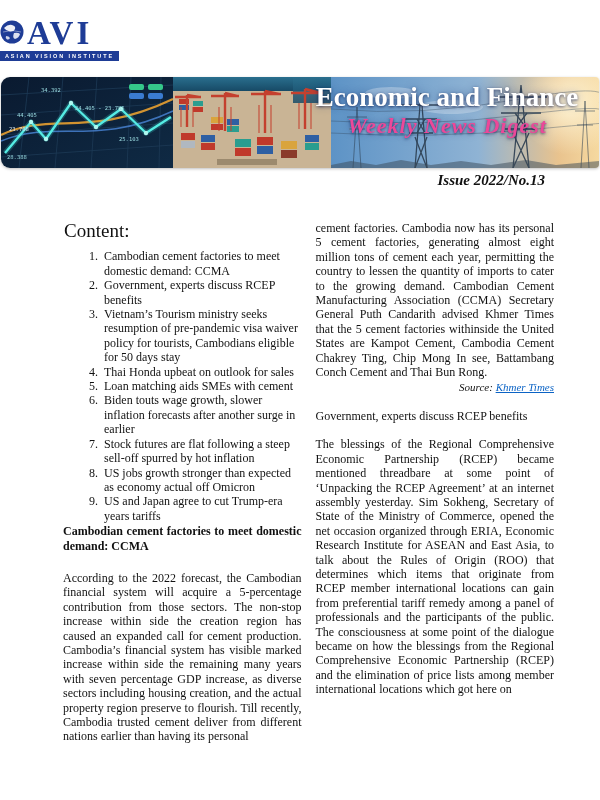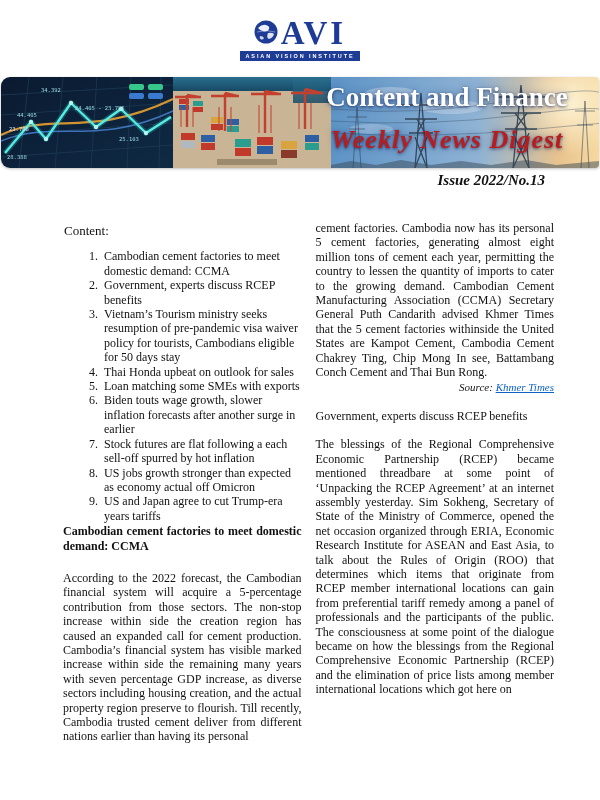--- a/index.html
+++ b/index.html
@@ -5,50 +5,50 @@
   * { margin:0; padding:0; box-sizing:border-box; }
   html,body { background:#e8e8e8; }
   .page {
     position:relative; width:600px; height:800px; margin:0 auto;
     background:#ffffff; overflow:hidden;
     font-family:"Liberation Serif","DejaVu Serif",serif; color:#111;
   }
 
   
   .logo-block { position:absolute; top:18px; left:0; right:0;
-    display:flex; flex-direction:column; align-items:center; }
+    display:flex; flex-direction:column; align-items:flex-start; }
   .logo-row { display:flex; align-items:flex-end; gap:3px; }
   .logo-acronym { font-size:33px; line-height:30px; font-weight:700;
     letter-spacing:3px; color:#1e3c96; }
   .logo-bar { margin-top:3px; background:#1e3c96; color:#fff;
     font-family:"Liberation Sans",sans-serif; font-size:5.5px; font-weight:700;
     letter-spacing:1.9px; padding:2px 5px 1.5px; white-space:nowrap; }
 
   
   .banner { position:absolute; top:77px; left:1px; width:598px; height:91px;
     border-radius:9px 4px 4px 9px; overflow:hidden;
     box-shadow:0 1px 3px rgba(0,0,0,.25); }
   .banner svg { display:block; }
   .banner-title { position:absolute; top:5px; left:300px; width:292px;
     text-align:center; font-size:27px; color:#fff; font-weight:600;
     text-shadow:0 1px 3px rgba(8,20,70,.65), 0 0 8px rgba(20,40,110,.4); }
-  .banner-subtitle { position:absolute; top:48px; left:305px; width:282px;
-    text-align:center; font-size:26px; color:#b91c1c; font-style:italic; font-weight:600;
+  .banner-subtitle { position:absolute; top:36px; left:305px; width:282px;
+    text-align:center; font-size:22px; color:#ec4899; font-style:italic; font-weight:600;
     letter-spacing:1px;
     text-shadow:0 1px 3px rgba(8,20,70,.65), 0 0 8px rgba(20,40,110,.4); }
 
   
   .issue { position:absolute; top:172px; left:0; right:55px; text-align:right;
     font-size:15px; font-weight:700; font-style:italic; }
 
   
   .content-area { position:absolute; top:221px; left:63px; width:491px;
     display:flex; gap:14px; }
   .col { width:239px; font-size:12px; line-height:14.4px; text-align:justify; }
-  .toc-heading { font-size:13px; text-align:left; margin:3px 0 11px 1px; }
+  .toc-heading { font-size:19px; text-align:left; margin:3px 0 11px 1px; }
   ol.toc-list { list-style:decimal outside; padding-left:38px; text-align:left; }
   ol.toc-list li { padding-left:3px; }
   .left-article-heading { font-size:12px; font-weight:700; margin-top:1px;
     text-align:justify; }
   .left-article-body { margin-top:18px; }
   .source-line { margin-top:1px; font-size:11px; font-style:italic; text-align:right; }
   .source-line a { color:#0b63c5; }
   .right-article-heading { margin-top:14px; font-weight:400; text-align:left;
     white-space:nowrap; }
   .right-article-body-2 { margin-top:14px; }
@@ -201,38 +201,38 @@
         </g>
         <g stroke="#34495e" stroke-width=".7" fill="none" opacity=".55">
           <path d="M0,32 Q90,40 190,22 T268,26"></path>
           <path d="M0,44 Q95,50 190,38 T268,36"></path>
           <path d="M0,56 Q100,62 206,52 T268,48"></path>
         </g>
         <path d="M0,88 L20,84 L45,88 L70,83 L100,88 L130,84 L160,88 L195,83 L225,88 L268,84 L268,91 L0,91 Z" fill="#3a4a58" opacity=".5"></path>
       </g>
     </svg>
 
-    <div class="banner-title">Content and Finance</div>
+    <div class="banner-title">Economic and Finance</div>
     <div class="banner-subtitle">Weekly News Digest</div>
   </div>
 
   <div class="issue">Issue 2022/No.13</div>
 
   <div class="content-area">
 
     <div class="col">
       <div class="toc-heading">Content:</div>
       <ol class="toc-list">
         <li>Cambodian cement factories to meet domestic demand: CCMA</li>
         <li>Government, experts discuss RCEP benefits</li>
         <li>Vietnam’s Tourism ministry seeks resumption of pre-pandemic visa waiver policy for tourists, Cambodians eligible for 50 days stay</li>
         <li>Thai Honda upbeat on outlook for sales</li>
-        <li>Loan matching some SMEs with exports</li>
+        <li>Loan matching aids SMEs with cement</li>
         <li>Biden touts wage growth, slower inflation forecasts after another surge in earlier</li>
-        <li>Stock futures are flat following a each sell-off spurred by hot inflation</li>
+        <li>Stock futures are flat following a steep sell-off spurred by hot inflation</li>
         <li>US jobs growth stronger than expected as economy actual off Omicron</li>
         <li>US and Japan agree to cut Trump-era years tariffs</li>
       </ol>
       <div class="left-article-heading">Cambodian cement factories to meet domestic demand: CCMA</div>
       <p class="left-article-body">According to the 2022 forecast, the Cambodian financial system will acquire a 5-percentage contribution from those sectors. The non-stop increase within side the creation region has caused an expanded call for cement production. Cambodia’s financial system has visible marked increase within side the remaining many years with seven percentage GDP increase, as diverse sectors including housing creation, and the actual property region preserve to flourish. Till recently, Cambodia trusted cement deliver from different nations earlier than having its personal</p>
     </div>
 
     <div class="col">
       <p>cement factories. Cambodia now has its personal 5 cement factories, generating almost eight million tons of cement each year, permitting the country to lessen the quantity of imports to cater to the growing demand. Cambodian Cement Manufacturing Association (CCMA) Secretary General Puth Candarith advised Khmer Times that the 5 cement factories withinside the United States are Kampot Cement, Cambodia Cement Chakrey Ting, Chip Mong In see, Battambang Conch Cement and Thai Bun Rong.</p>
       <div class="source-line">

